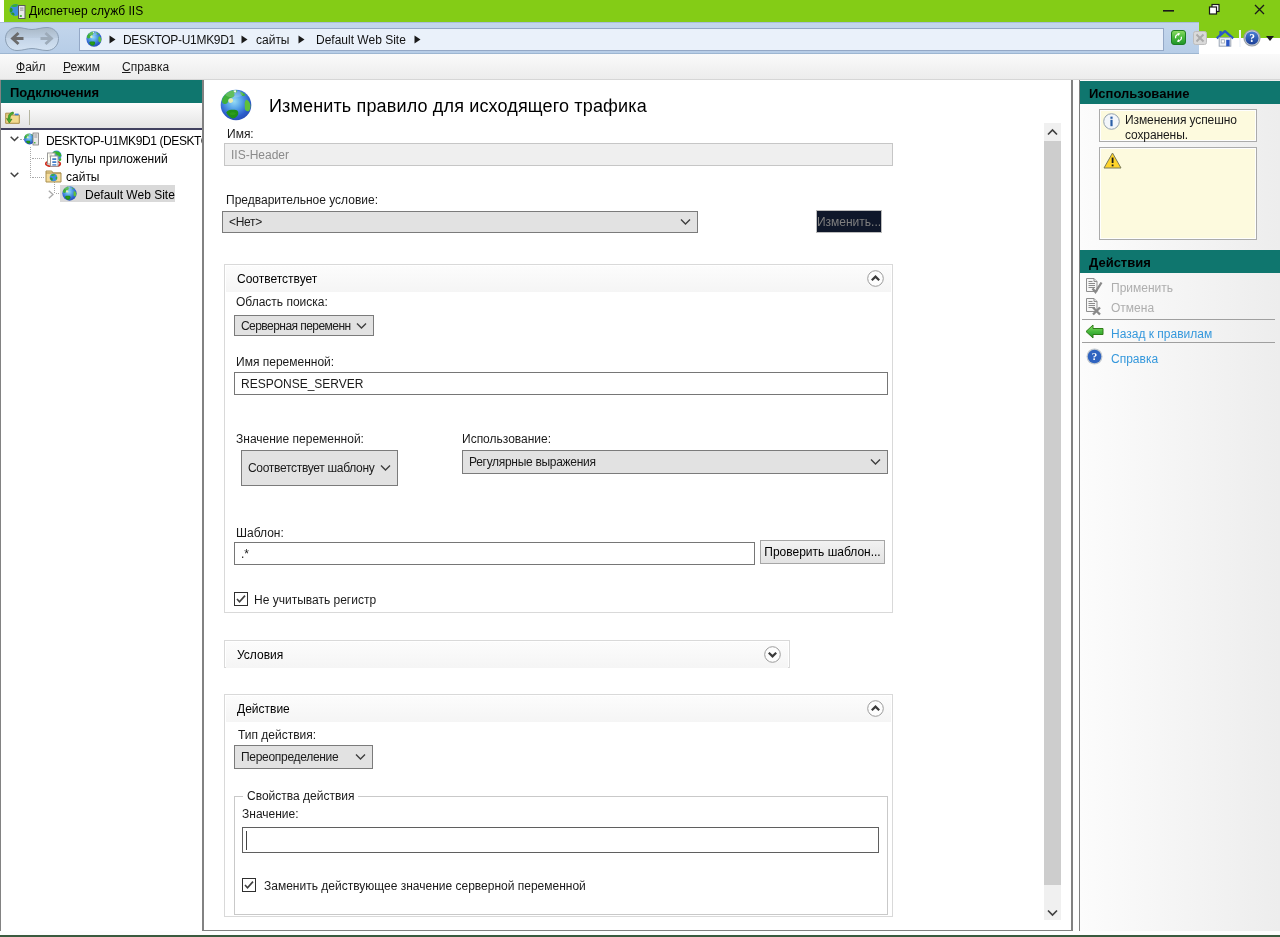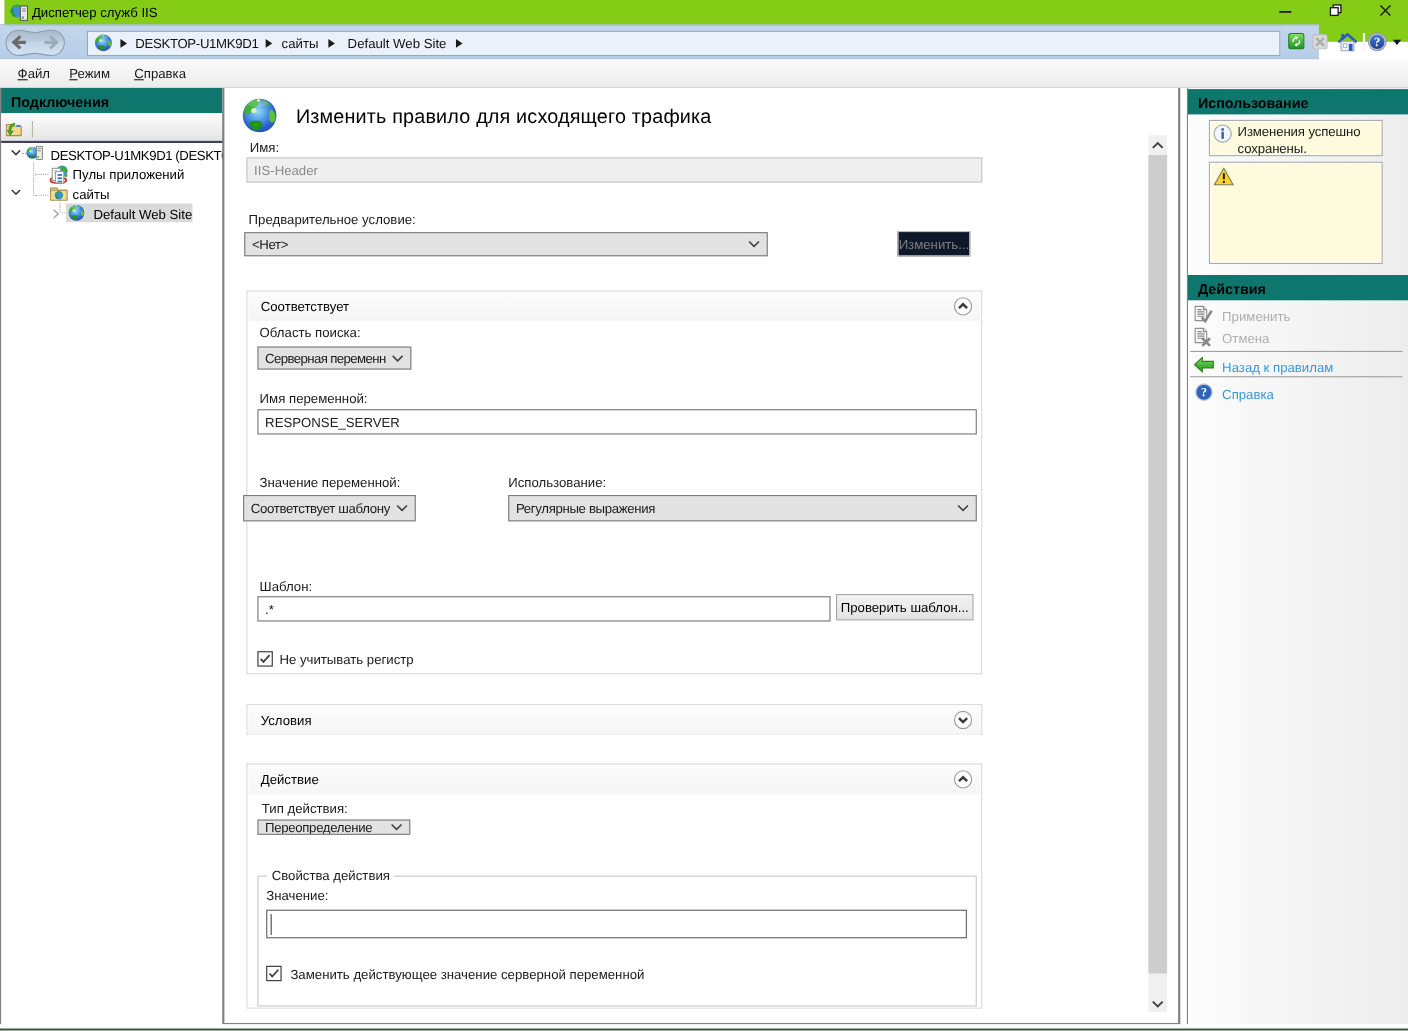--- a/index.html
+++ b/index.html
@@ -286,21 +286,21 @@
   <div class="combo" style="left:29px;top:235px;width:140px;height:21px;letter-spacing:-0.55px">Серверная переменн
     <span class="chv">
         <svg width="11" height="8" viewBox="0 0 11 8">
           <path d="M1 1.5 L5.5 6 L10 1.5" fill="none" stroke="#3e3e3e" stroke-width="1.4"></path>
         </svg>
       </span>
   </div>
   <div class="lbl" style="left:31px;top:275px">Имя переменной:</div>
   <div class="tb" style="left:29px;top:292px;width:654px;height:23px">RESPONSE_SERVER</div>
   <div class="lbl" style="left:31px;top:352px">Значение переменной:</div>
-  <div class="combo" style="left:16px;top:370px;width:157px;height:24px">Соответствует шаблону
+  <div class="combo" style="left:36px;top:370px;width:157px;height:36px">Соответствует шаблону
     <span class="chv">
         <svg width="11" height="8" viewBox="0 0 11 8">
           <path d="M1 1.5 L5.5 6 L10 1.5" fill="none" stroke="#3e3e3e" stroke-width="1.4"></path>
         </svg>
       </span>
   </div>
   <div class="lbl" style="left:257px;top:352px">Использование:</div>
   <div class="combo" style="left:257px;top:370px;width:426px;height:24px">Регулярные выражения
     <span class="chv">
         <svg width="11" height="8" viewBox="0 0 11 8">
@@ -311,39 +311,39 @@
   <div class="lbl" style="left:31px;top:446px">Шаблон:</div>
   <div class="tb" style="left:29px;top:462px;width:521px;height:23px">.*</div>
   <div class="btn" style="left:555px;top:460px;width:125px;height:24px">Проверить шаблон...</div>
   <div class="cb" style="left:29px;top:512px">
     <svg width="12" height="12" viewBox="0 0 12 12" style="position:absolute;left:0;top:0">
         <path d="M2 6 L4.5 8.7 L10 2.6" fill="none" stroke="#3e3e3e" stroke-width="1.6"></path>
       </svg>
   </div>
   <div class="lbl" style="left:49px;top:513px">Не учитывать регистр</div>
 
-  <div class="group" style="left:19px;top:560px;width:669px;height:28px">
+  <div class="group" style="left:19px;top:560px;width:566px;height:28px">
     <div class="ghead" style="height:26px"></div>
     <div class="gtitle">Условия</div>
     <svg class="gcirc" viewBox="0 0 17 17">
         <circle cx="8.5" cy="8.5" r="7.8" fill="#fdfdfd" stroke="#9b9b9b"></circle>
         <use href="#chevdn"></use>
       </svg>
   </div>
 
   <div class="group" style="left:19px;top:614px;width:669px;height:223px">
     <div class="ghead"></div>
     <div class="gtitle">Действие</div>
     <svg class="gcirc" viewBox="0 0 17 17">
         <circle cx="8.5" cy="8.5" r="7.8" fill="#fdfdfd" stroke="#9b9b9b"></circle>
         <use href="#chevup"></use>
       </svg>
   </div>
   <div class="lbl" style="left:33px;top:648px">Тип действия:</div>
-  <div class="combo" style="left:29px;top:665px;width:139px;height:14px">Переопределение
+  <div class="combo" style="left:29px;top:665px;width:139px;height:24px">Переопределение
     <span class="chv">
         <svg width="11" height="8" viewBox="0 0 11 8">
           <path d="M1 1.5 L5.5 6 L10 1.5" fill="none" stroke="#3e3e3e" stroke-width="1.4"></path>
         </svg>
       </span>
   </div>
   <fieldset class="fs" style="left:29px;top:709px;width:654px;height:126px">
     <legend>Свойства действия</legend>
   </fieldset>
   <div class="lbl" style="left:37px;top:727px">Значение:</div>

